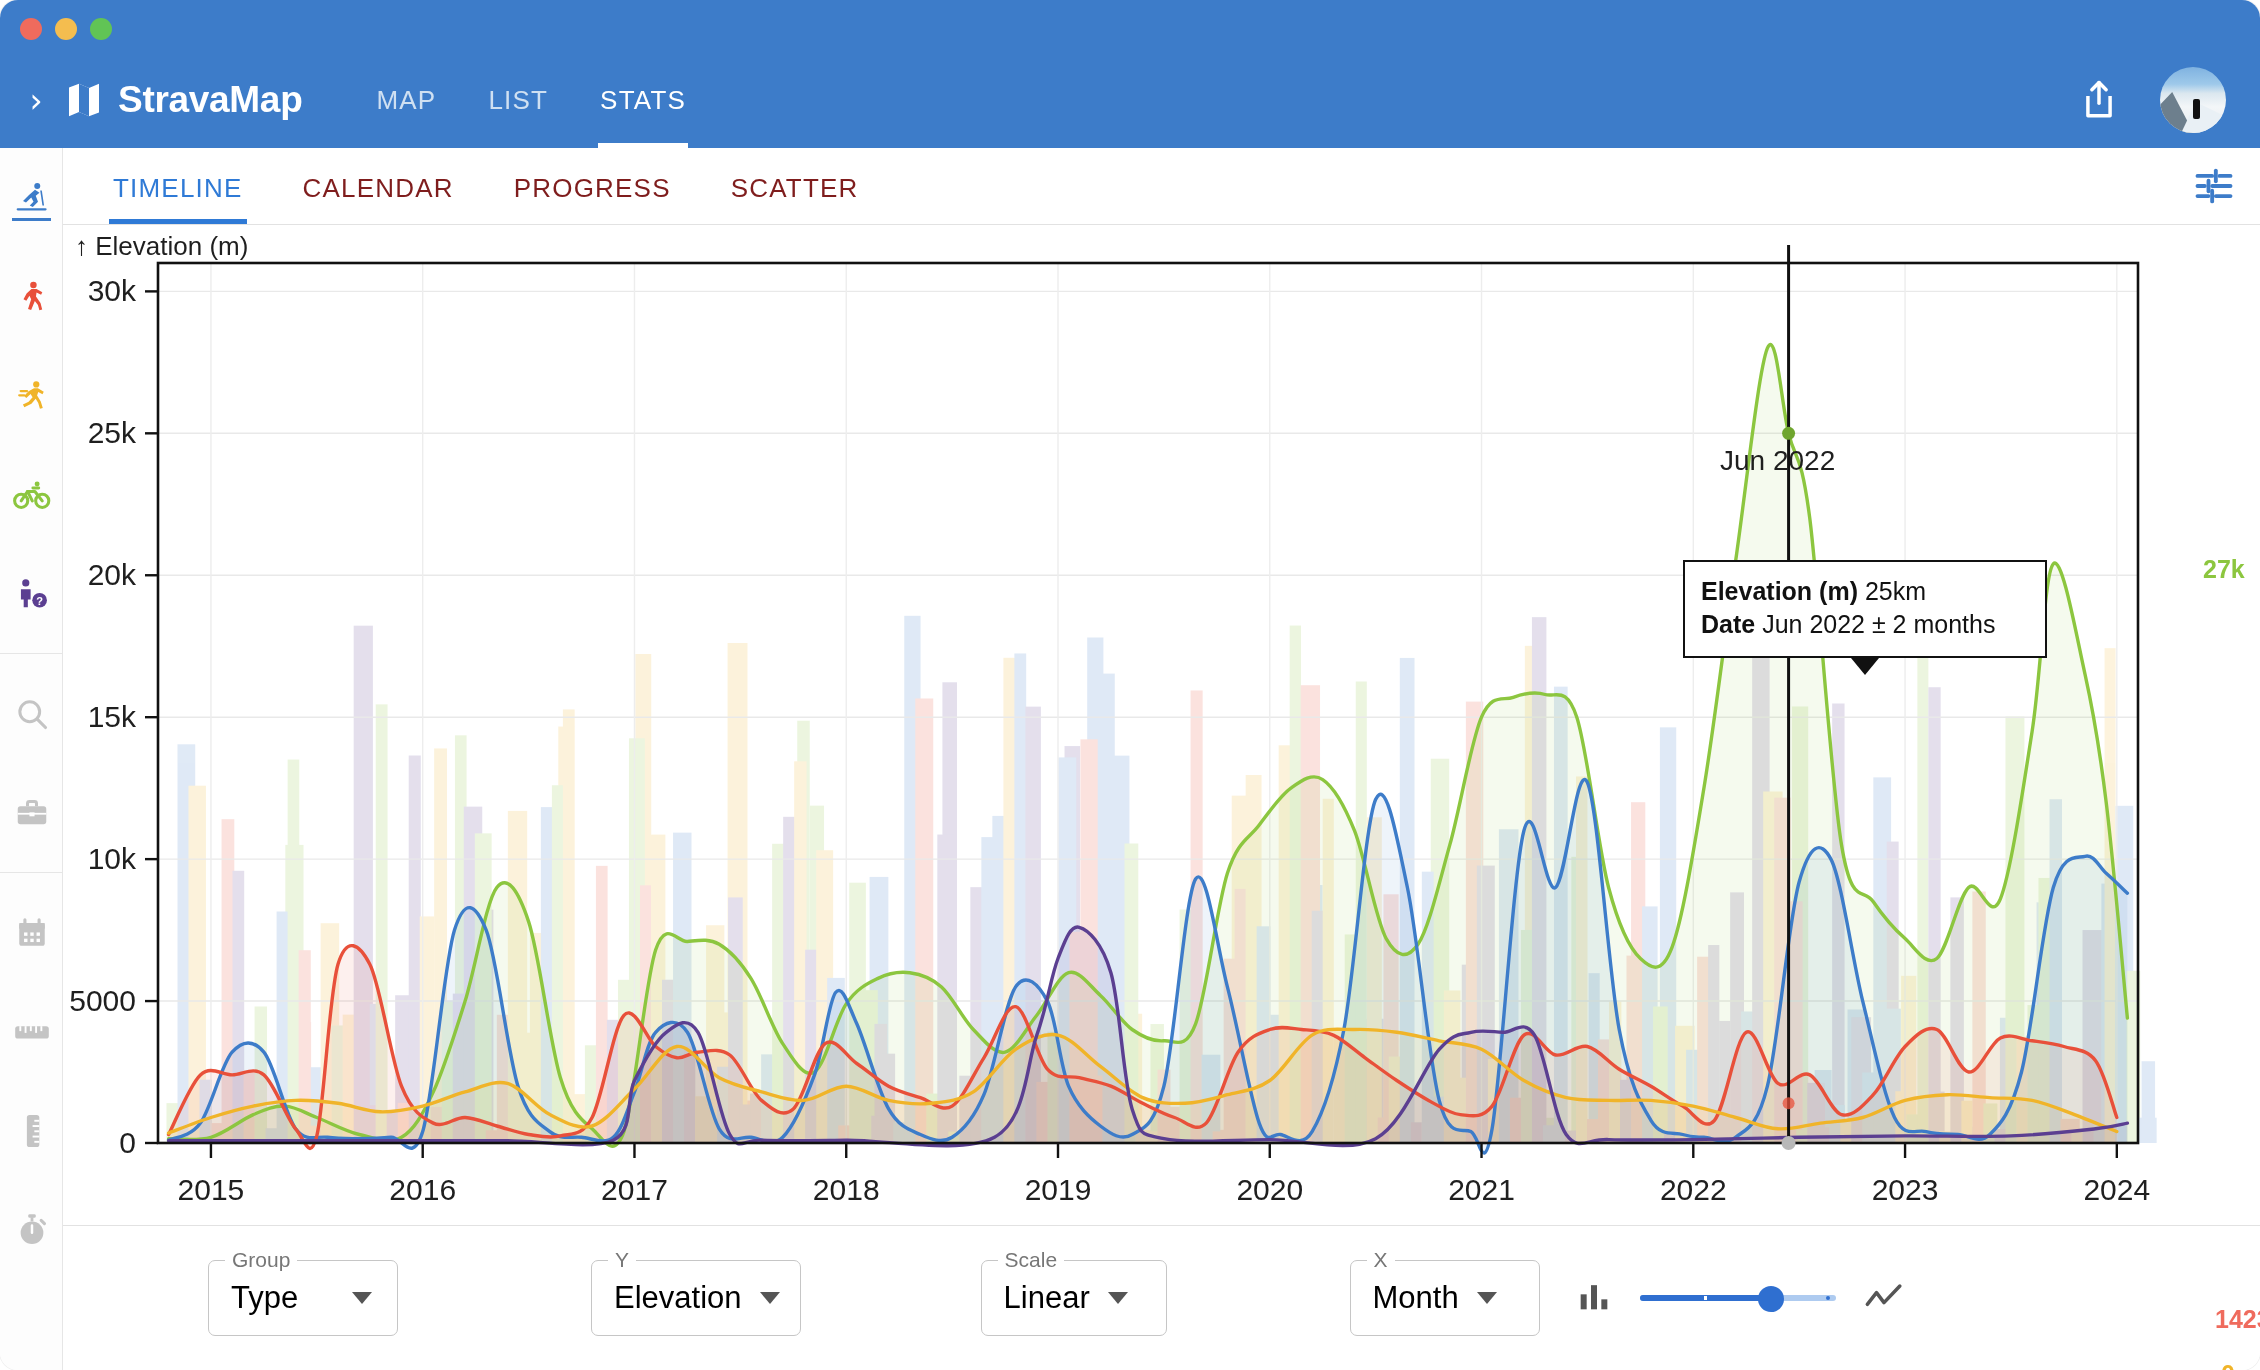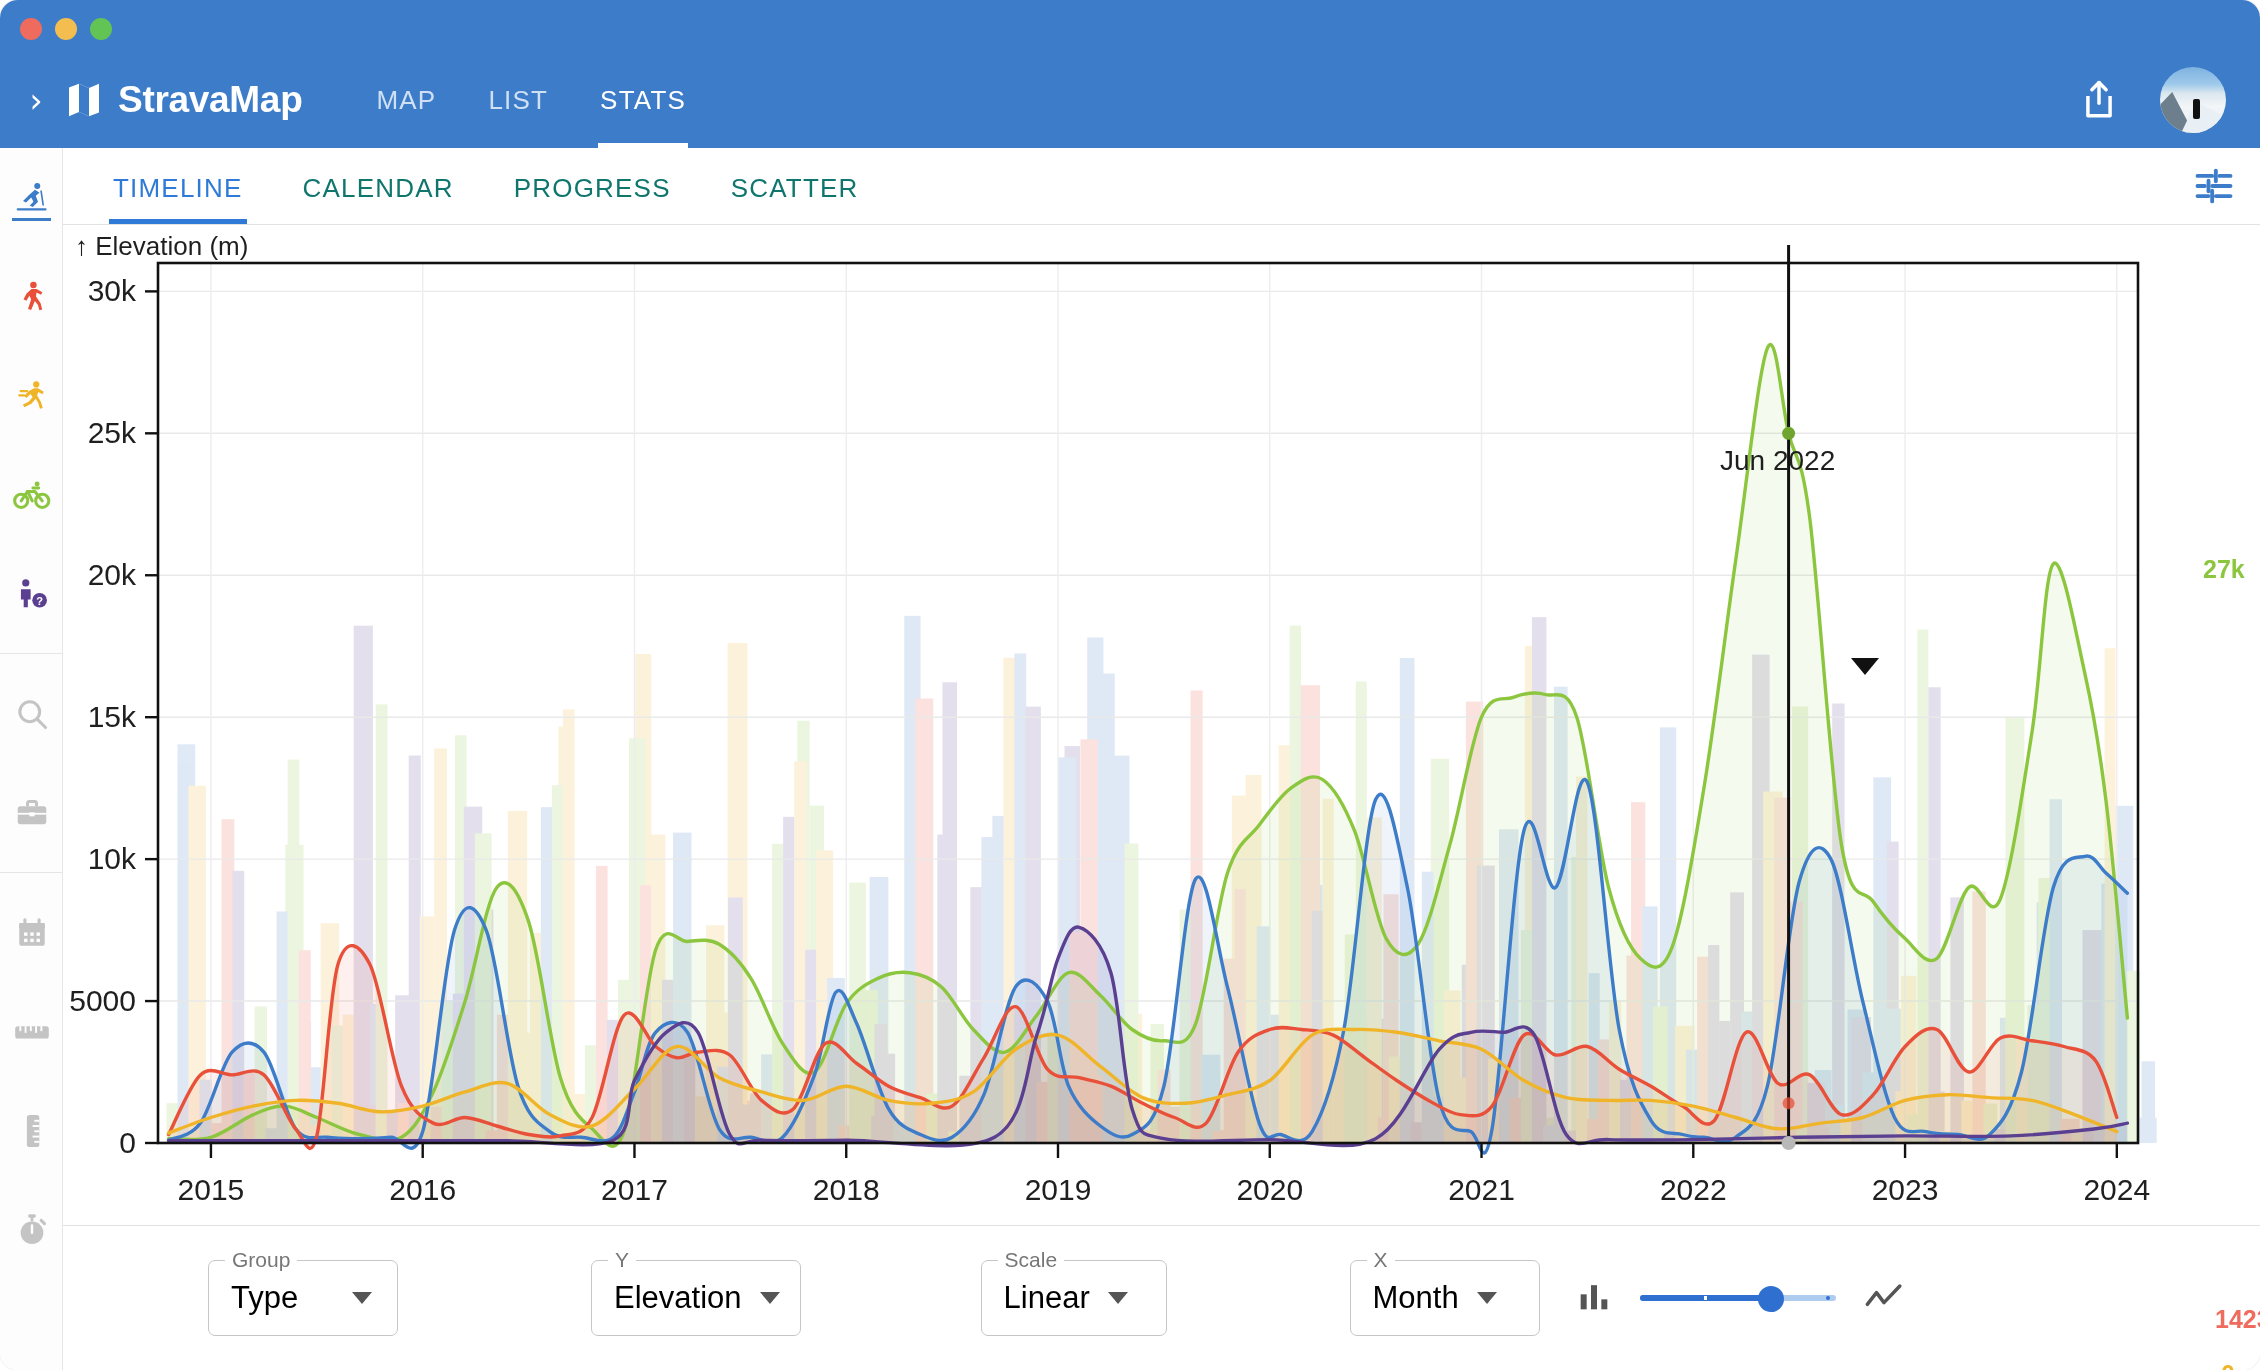--- a/index.html
+++ b/index.html
@@ -91,21 +91,21 @@
   }
   .sb-sep { width: 63px; height: 1px; background: #e6e6e6; margin: 10px 0; }
 
   
   .tabstrip {
     position: absolute; left: 63px; top: 148px; width: 2197px; height: 77px;
     border-bottom: 1px solid #e2e2e2; background: #fff;
     display: flex; align-items: flex-end;
   }
   .tab {
-    font-size: 26px; letter-spacing: 1.2px; color: #0f766e;
+    font-size: 26px; letter-spacing: 1.2px; color: #7f1d1d;
     padding: 0 30px 20px 30px; cursor: pointer; position: relative;
     font-family: "Liberation Sans", sans-serif;
   }
   .tab:first-child { margin-left: 20px; }
   .tab.active { color: #2f7ad6; }
   .tab.active::after {
     content: ""; position: absolute; left: 26px; right: 26px; bottom: 0;
     height: 5px; background: #2f7ad6;
   }
   .tune-btn {
@@ -675,20 +675,30 @@
           <line x1="2053.823529411784" y1="918" x2="2053.823529411784" y2="933" stroke="#111" stroke-width="2.4"></line>
           <text x="2053.823529411784" y="975" text-anchor="middle" fill="#1f1f1f" font-size="30" font-family="&quot;Liberation Sans&quot;, sans-serif">2024</text>
           <line x1="1725.588235294143" y1="20" x2="1725.588235294143" y2="918" stroke="#111" stroke-width="3"></line>
           <circle cx="1725.588235294143" cy="208.32258064516134" r="6.5" fill="#6fa52e"></circle>
           <circle cx="1725.588235294143" cy="878.258064516129" r="6" fill="#e8503a" opacity="0.75"></circle>
           <circle cx="1725.588235294143" cy="918" r="7" fill="#b8b8b8"></circle>
         </svg>
 
     <div class="hover-date">Jun 2022</div>
     <div class="tip-arrow"></div>
+    <div class="tooltip">
+      <div>
+        <b>Elevation (m)</b>
+        <span>25km</span>
+      </div>
+      <div>
+        <b>Date</b>
+        <span>Jun 2022 ± 2 months</span>
+      </div>
+    </div>
 
     <div class="edge-lab" id="edge0" style="left: 2140px; top: 330px; color: rgb(140, 198, 63);">27k</div>
     <div class="edge-lab" id="edge1" style="left: 2140px; top: 1080px; color: rgb(239, 107, 93); margin-left: 12px;">1423</div>
     <div class="edge-lab" id="edge2" style="left: 2158px; top: 1135px; color: rgb(240, 180, 41);">0</div>
   </div>
 
   <div class="controls">
     <div class="field" style="margin-left:145px; min-width:190px;gap:36px;">
       <span class="legend">Group</span>
       <span class="value">Type</span>

